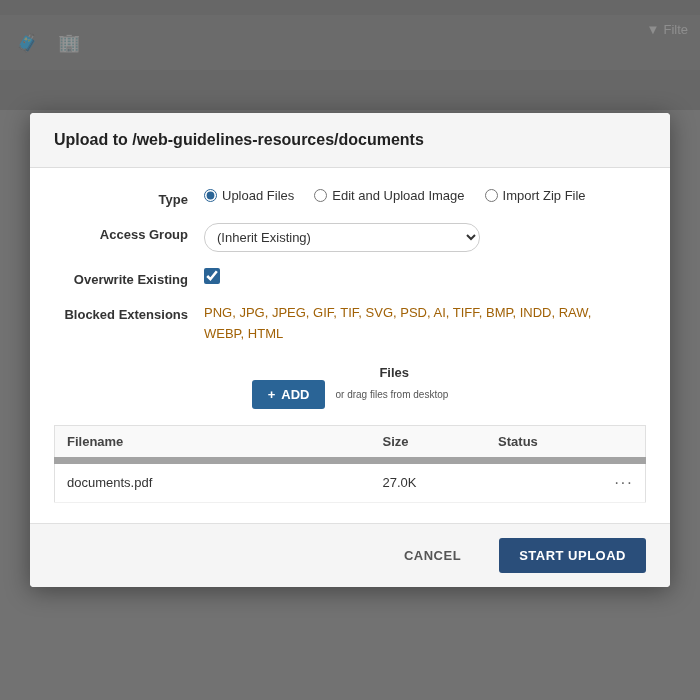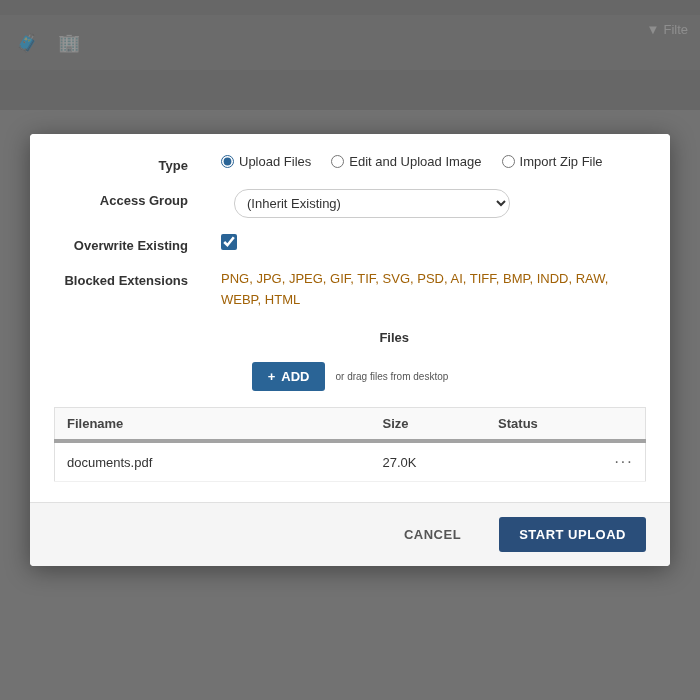--- a/index.html
+++ b/index.html
@@ -67,21 +67,20 @@
     .modal-body {
       padding: 20px 24px;
       background: #fff;
     }
 
     
     .form-row {
       display: flex;
       align-items: flex-start;
       margin-bottom: 16px;
-      gap: 17px;
     }
     .form-label {
       width: 150px;
       text-align: right;
       padding-right: 16px;
       padding-top: 4px;
       font-weight: bold;
       color: #333;
       font-size: 13px;
       flex-shrink: 0;
@@ -112,21 +111,20 @@
     
     .select-access {
       width: 276px;
       padding: 5px 8px;
       border: 1px solid #ccc;
       border-radius: 14px;
       font-size: 13px;
       color: #333;
       background: #fff;
       cursor: pointer;
-      margin-left: 13px;
     }
 
     
     .checkbox-item {
       display: flex;
       align-items: center;
     }
     .checkbox-item input[type="checkbox"] {
       width: 16px;
       height: 16px;
@@ -169,21 +167,21 @@
 
     
     .file-table {
       width: 100%;
       border-collapse: collapse;
       margin-top: 16px;
       border: 1px solid #e0e0e0;
     }
     .file-table thead tr {
       background: #f9f9f9;
-      border-bottom: 4px solid #a3a3a3;
+      border-bottom: 7px solid #a3a3a3;
     }
     .file-table th {
       padding: 8px 12px;
       text-align: left;
       font-size: 13px;
       color: #444;
       font-weight: bold;
     }
     .file-table td {
       padding: 10px 12px;
@@ -260,20 +258,23 @@
 </div>
 
 <div class="topbar-filter">
   <span>▼</span>
   <span>Filte</span>
 </div>
 
 <div class="overlay">
   <div class="modal">
 
+    <div class="modal-header">
+      <h2>Upload to /web-guidelines-resources/documents</h2>
+    </div>
 
     <div class="modal-body">
 
       <div class="form-row">
         <div class="form-label">Type</div>
         <div class="form-control radio-group">
           <label class="radio-item">
             <input type="radio" name="type" checked="" style="">
             <span>Upload Files</span>
           </label>

